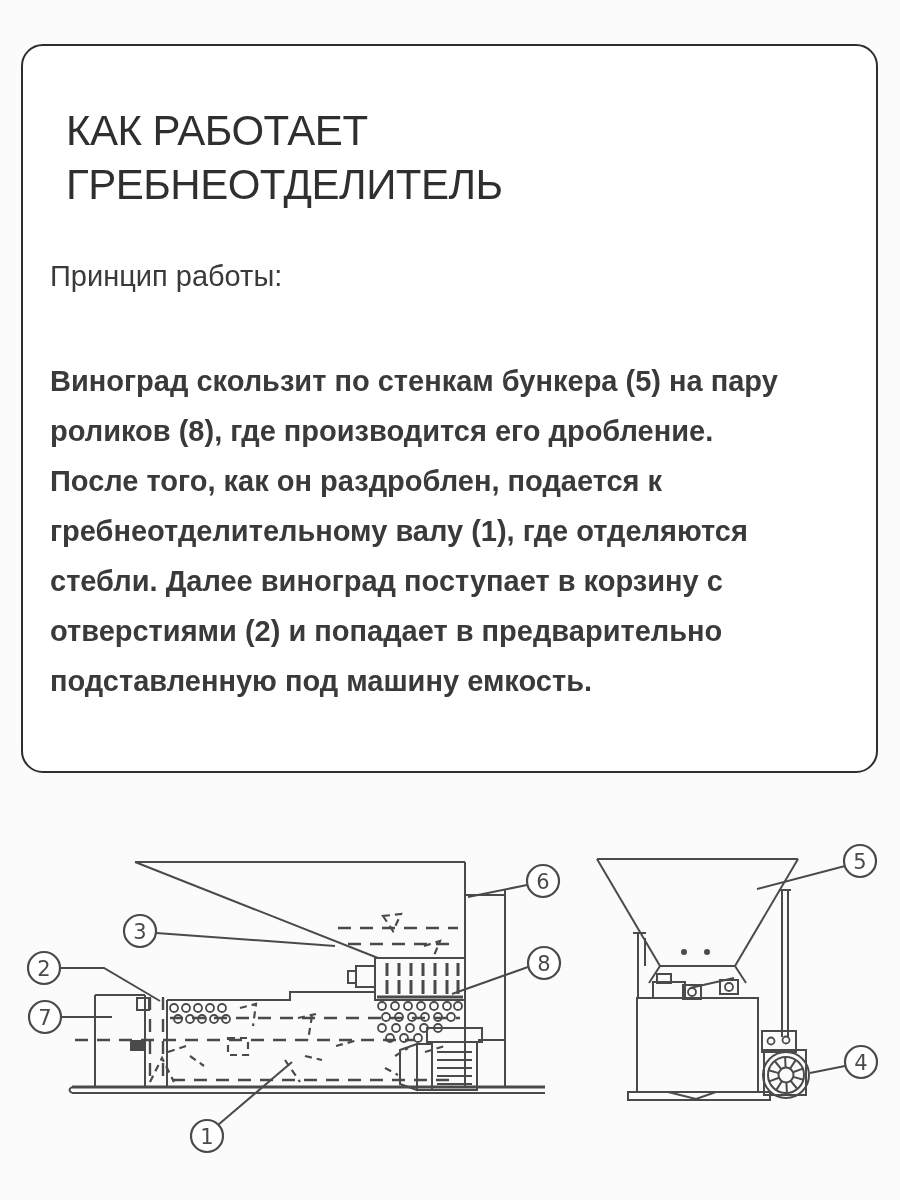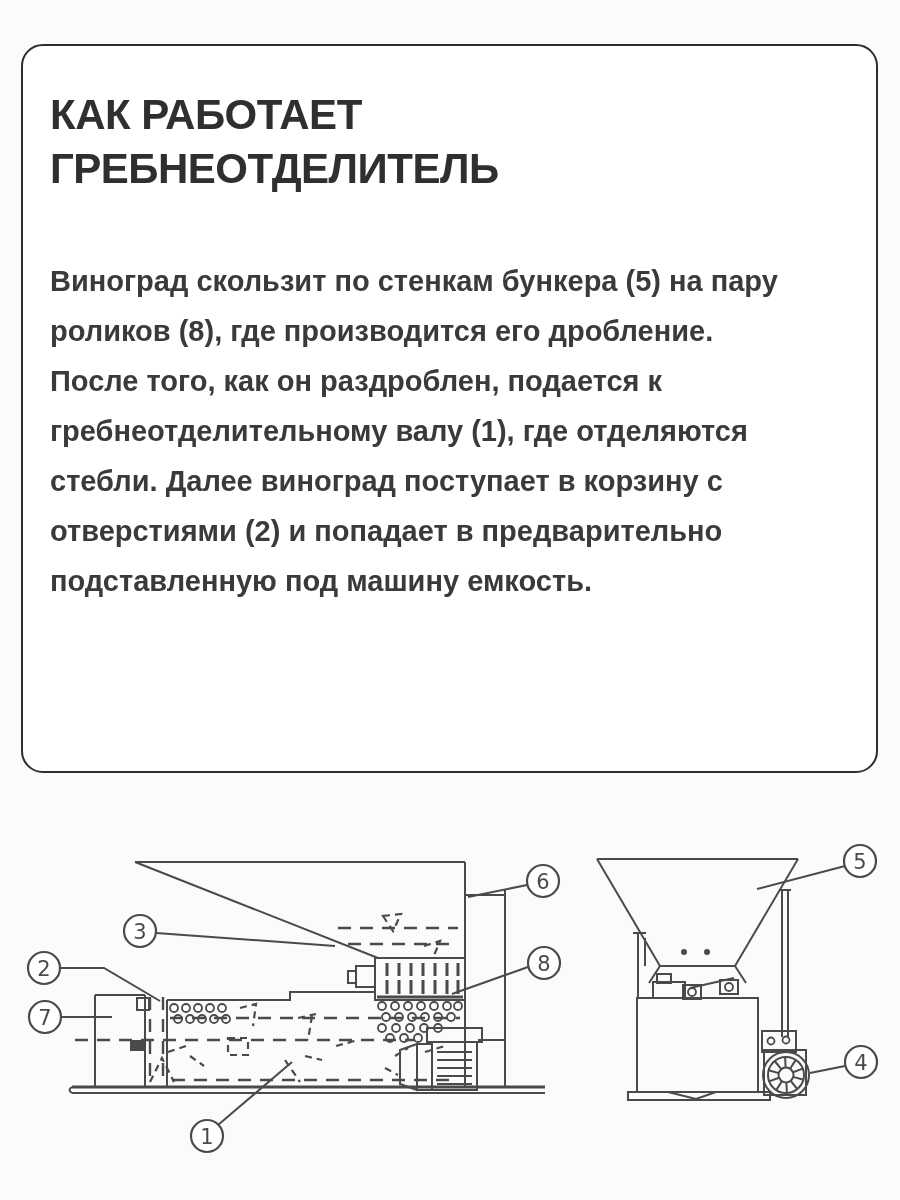--- a/index.html
+++ b/index.html
@@ -12,22 +12,22 @@
   }
   .card{
     position:absolute;left:21px;top:44px;
     width:857px;height:729px;box-sizing:border-box;
     background:#ffffff;
     border:2px solid #2e2e2e;
     border-radius:22px;
     padding:42px 27px 0 27px;
   }
   .card h1{
-    margin:0;max-width:600px;
-    font-size:42px;line-height:54px;font-weight:700;
+    margin:16px;max-width:600px;
+    font-size:42px;line-height:54px;font-weight:400;
     letter-spacing:-0.5px;color:#2f2f2f;
   }
   .subtitle{
     margin-top:44px;
     font-size:29px;line-height:40px;font-weight:400;color:#3a3a3a;
   }
   .bodytext{
     margin-top:60px;max-width:755px;
     font-size:29px;line-height:50px;font-weight:700;color:#3a3a3a;
   }
@@ -42,20 +42,21 @@
   .hole{stroke:#4a4a4a;fill:none;stroke-width:1.8;}
   .blk{fill:#4a4a4a;stroke:none;}
   .co-c{stroke:#4a4a4a;fill:#ffffff;stroke-width:2.2;}
   .co-t{fill:#4a4a4a;font-family:"DejaVu Sans",sans-serif;font-size:21px;}
 </style>
 </head>
 <body>
 
 <div class="card">
   <h1>КАК РАБОТАЕТ ГРЕБНЕОТДЕЛИТЕЛЬ</h1>
+  <div class="subtitle">Принцип работы:</div>
   <div class="bodytext">Виноград скользит по стенкам бункера (5) на пару роликов (8), где производится его дробление. После того, как он раздроблен, подается к гребнеотделительному валу (1), где отделяются стебли. Далее виноград поступает в корзину с отверстиями (2) и попадает в предварительно подставленную под машину емкость.</div>
 </div>
 
 <svg class="diagram" viewBox="0 800 900 400" xmlns="http://www.w3.org/2000/svg">
 
   <g>
 
     <g>
       <path class="ln" d="M135,862 H465"></path>
       <path class="ln" d="M135,862 L378,958"></path>

